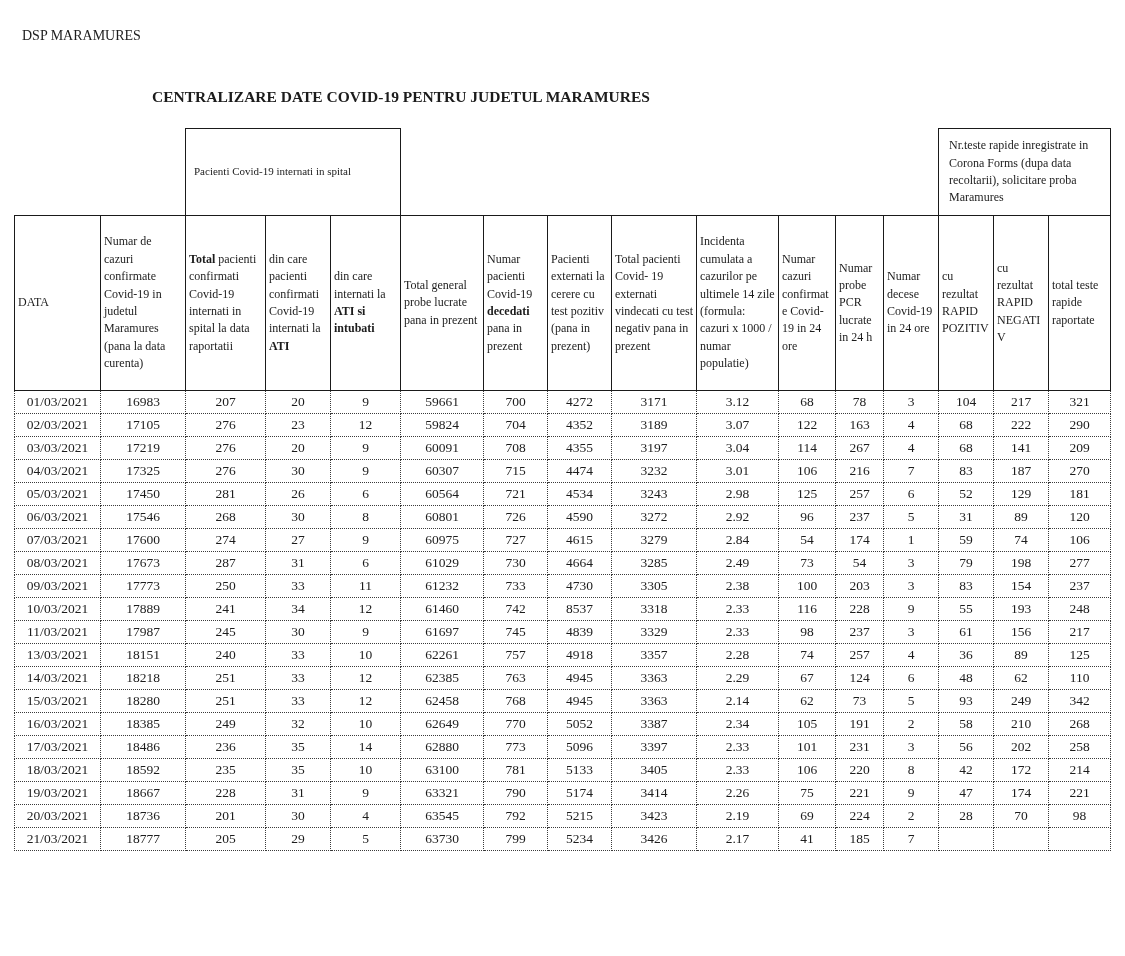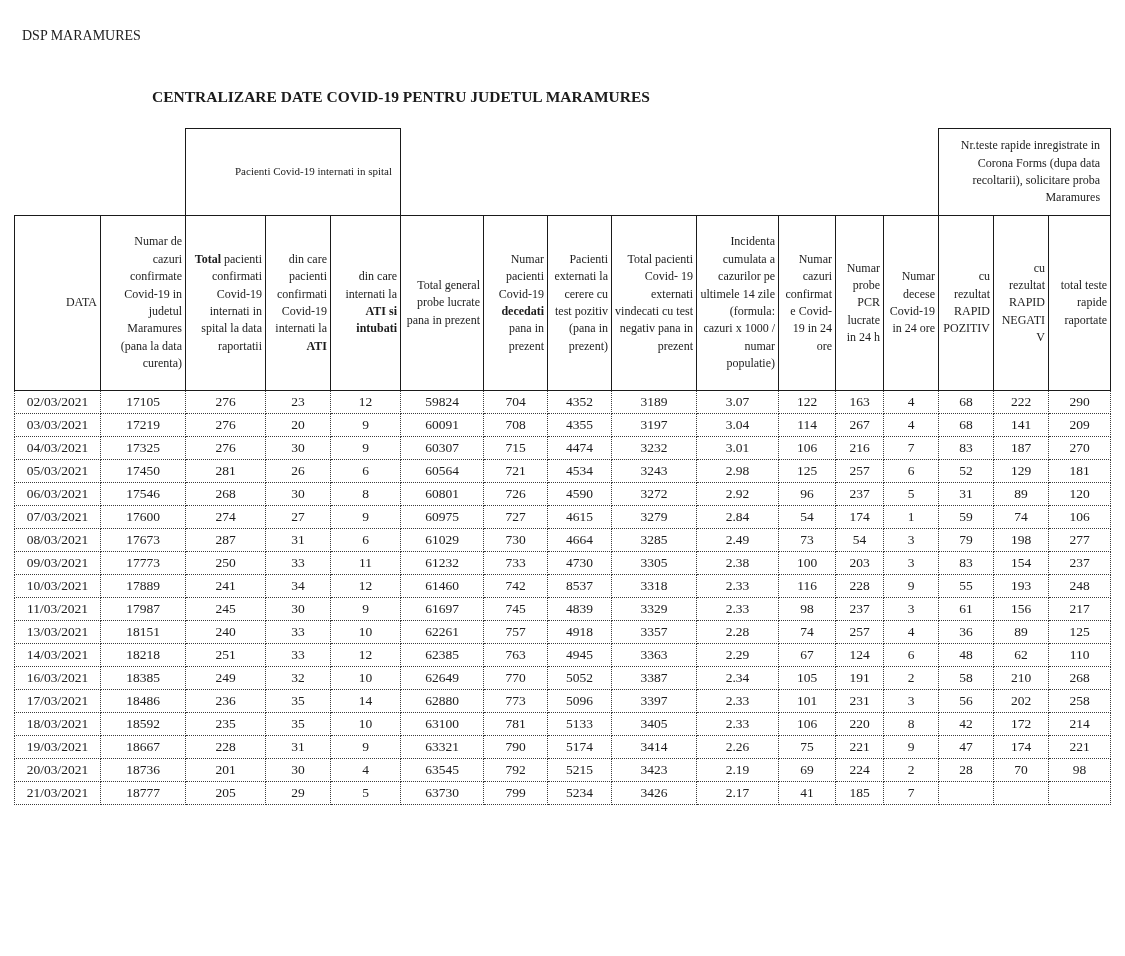--- a/index.html
+++ b/index.html
@@ -10,21 +10,21 @@
   .org{position:absolute;left:22px;top:28px;font-size:14px;}
   .doc-title{position:absolute;left:152px;top:88px;font-size:15.5px;font-weight:bold;text-align:center;}
   table.covid{
     position:absolute;left:14px;top:128px;width:1096px;
     border-collapse:collapse;table-layout:fixed;
   }
   tr.group-row{height:87px;}
   tr.colhead-row{height:175px;}
   td.nb{border:none;}
   th{
-    border:1.5px solid #1a1a1a;font-weight:normal;text-align:right;vertical-align:middle;
+    border:1.5px solid #1a1a1a;font-weight:normal;text-align:left;vertical-align:middle;
     font-size:12px;line-height:1.45;padding:2px 3px;overflow-wrap:break-word;
   }
   th.box{font-size:12px;padding:4px 10px;}
   th.box-small{font-size:11px;padding:7px 8px;}
   tbody td{
     border:1px dotted #3a3a3a;text-align:center;vertical-align:middle;
     font-size:13.5px;height:22px;padding:0 2px;white-space:nowrap;overflow:hidden;
   }
 </style>
 </head>
@@ -73,20 +73,38 @@
       <th><span>Numar cazuri confirmate Covid-19 in 24 ore</span></th>
       <th><span>Numar probe PCR lucrate in 24 h</span></th>
       <th><span>Numar decese Covid-19 in 24 ore</span></th>
       <th><span>cu rezultat RAPID POZITIV</span></th>
       <th><span>cu rezultat RAPID NEGATIV</span></th>
       <th><span>total teste rapide raportate</span></th>
     </tr>
   </thead>
   <tbody>
       <tr>
+        <td>01/03/2021</td>
+        <td>16983</td>
+        <td>207</td>
+        <td>20</td>
+        <td>9</td>
+        <td>59661</td>
+        <td>700</td>
+        <td>4272</td>
+        <td>3171</td>
+        <td>3.12</td>
+        <td>68</td>
+        <td>78</td>
+        <td>3</td>
+        <td>104</td>
+        <td>217</td>
+        <td>321</td>
+      </tr>
+      <tr>
         <td>02/03/2021</td>
         <td>17105</td>
         <td>276</td>
         <td>23</td>
         <td>12</td>
         <td>59824</td>
         <td>704</td>
         <td>4352</td>
         <td>3189</td>
         <td>3.07</td>
@@ -289,20 +307,38 @@
         <td>3363</td>
         <td>2.29</td>
         <td>67</td>
         <td>124</td>
         <td>6</td>
         <td>48</td>
         <td>62</td>
         <td>110</td>
       </tr>
       <tr>
+        <td>15/03/2021</td>
+        <td>18280</td>
+        <td>251</td>
+        <td>33</td>
+        <td>12</td>
+        <td>62458</td>
+        <td>768</td>
+        <td>4945</td>
+        <td>3363</td>
+        <td>2.14</td>
+        <td>62</td>
+        <td>73</td>
+        <td>5</td>
+        <td>93</td>
+        <td>249</td>
+        <td>342</td>
+      </tr>
+      <tr>
         <td>16/03/2021</td>
         <td>18385</td>
         <td>249</td>
         <td>32</td>
         <td>10</td>
         <td>62649</td>
         <td>770</td>
         <td>5052</td>
         <td>3387</td>
         <td>2.34</td>

